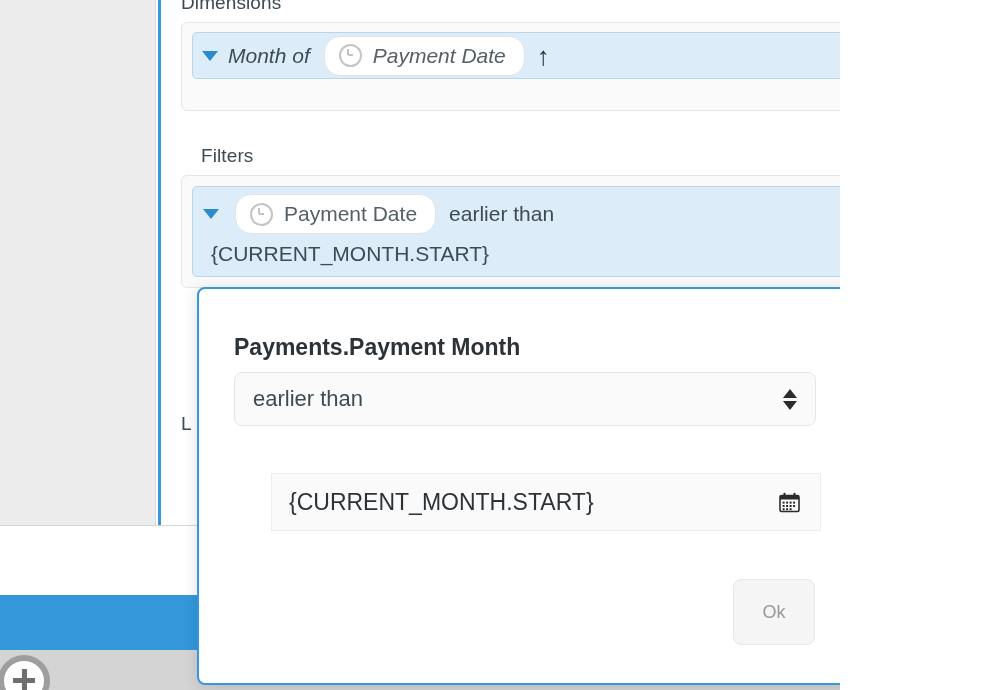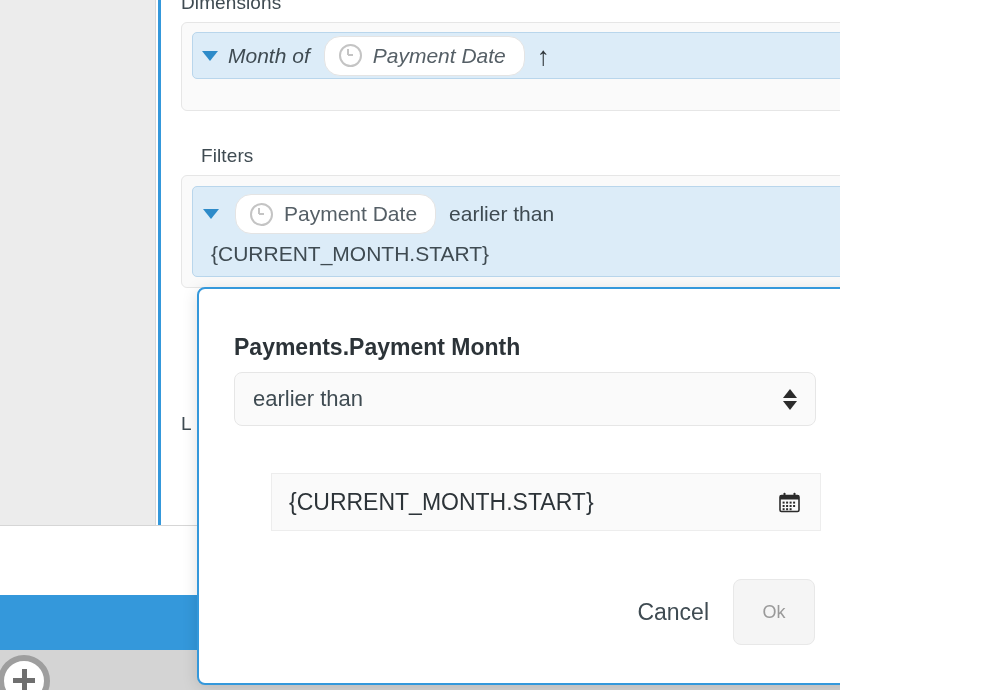--- a/index.html
+++ b/index.html
@@ -432,19 +432,18 @@
             <rect x="14.1" y="13" width="2" height="2"></rect>
             <rect x="3.6" y="16.2" width="2" height="2"></rect>
             <rect x="7.1" y="16.2" width="2" height="2"></rect>
             <rect x="10.6" y="16.2" width="2" height="2"></rect>
           </g>
         </svg>
       </span>
     </div>
 
     <div class="modal-footer">
-      <button class="cancel-btn">Cancel</button>
       <div class="ok-btn">Ok</div>
     </div>
 
   </div>
 
 </div>
 
 </body></html>

